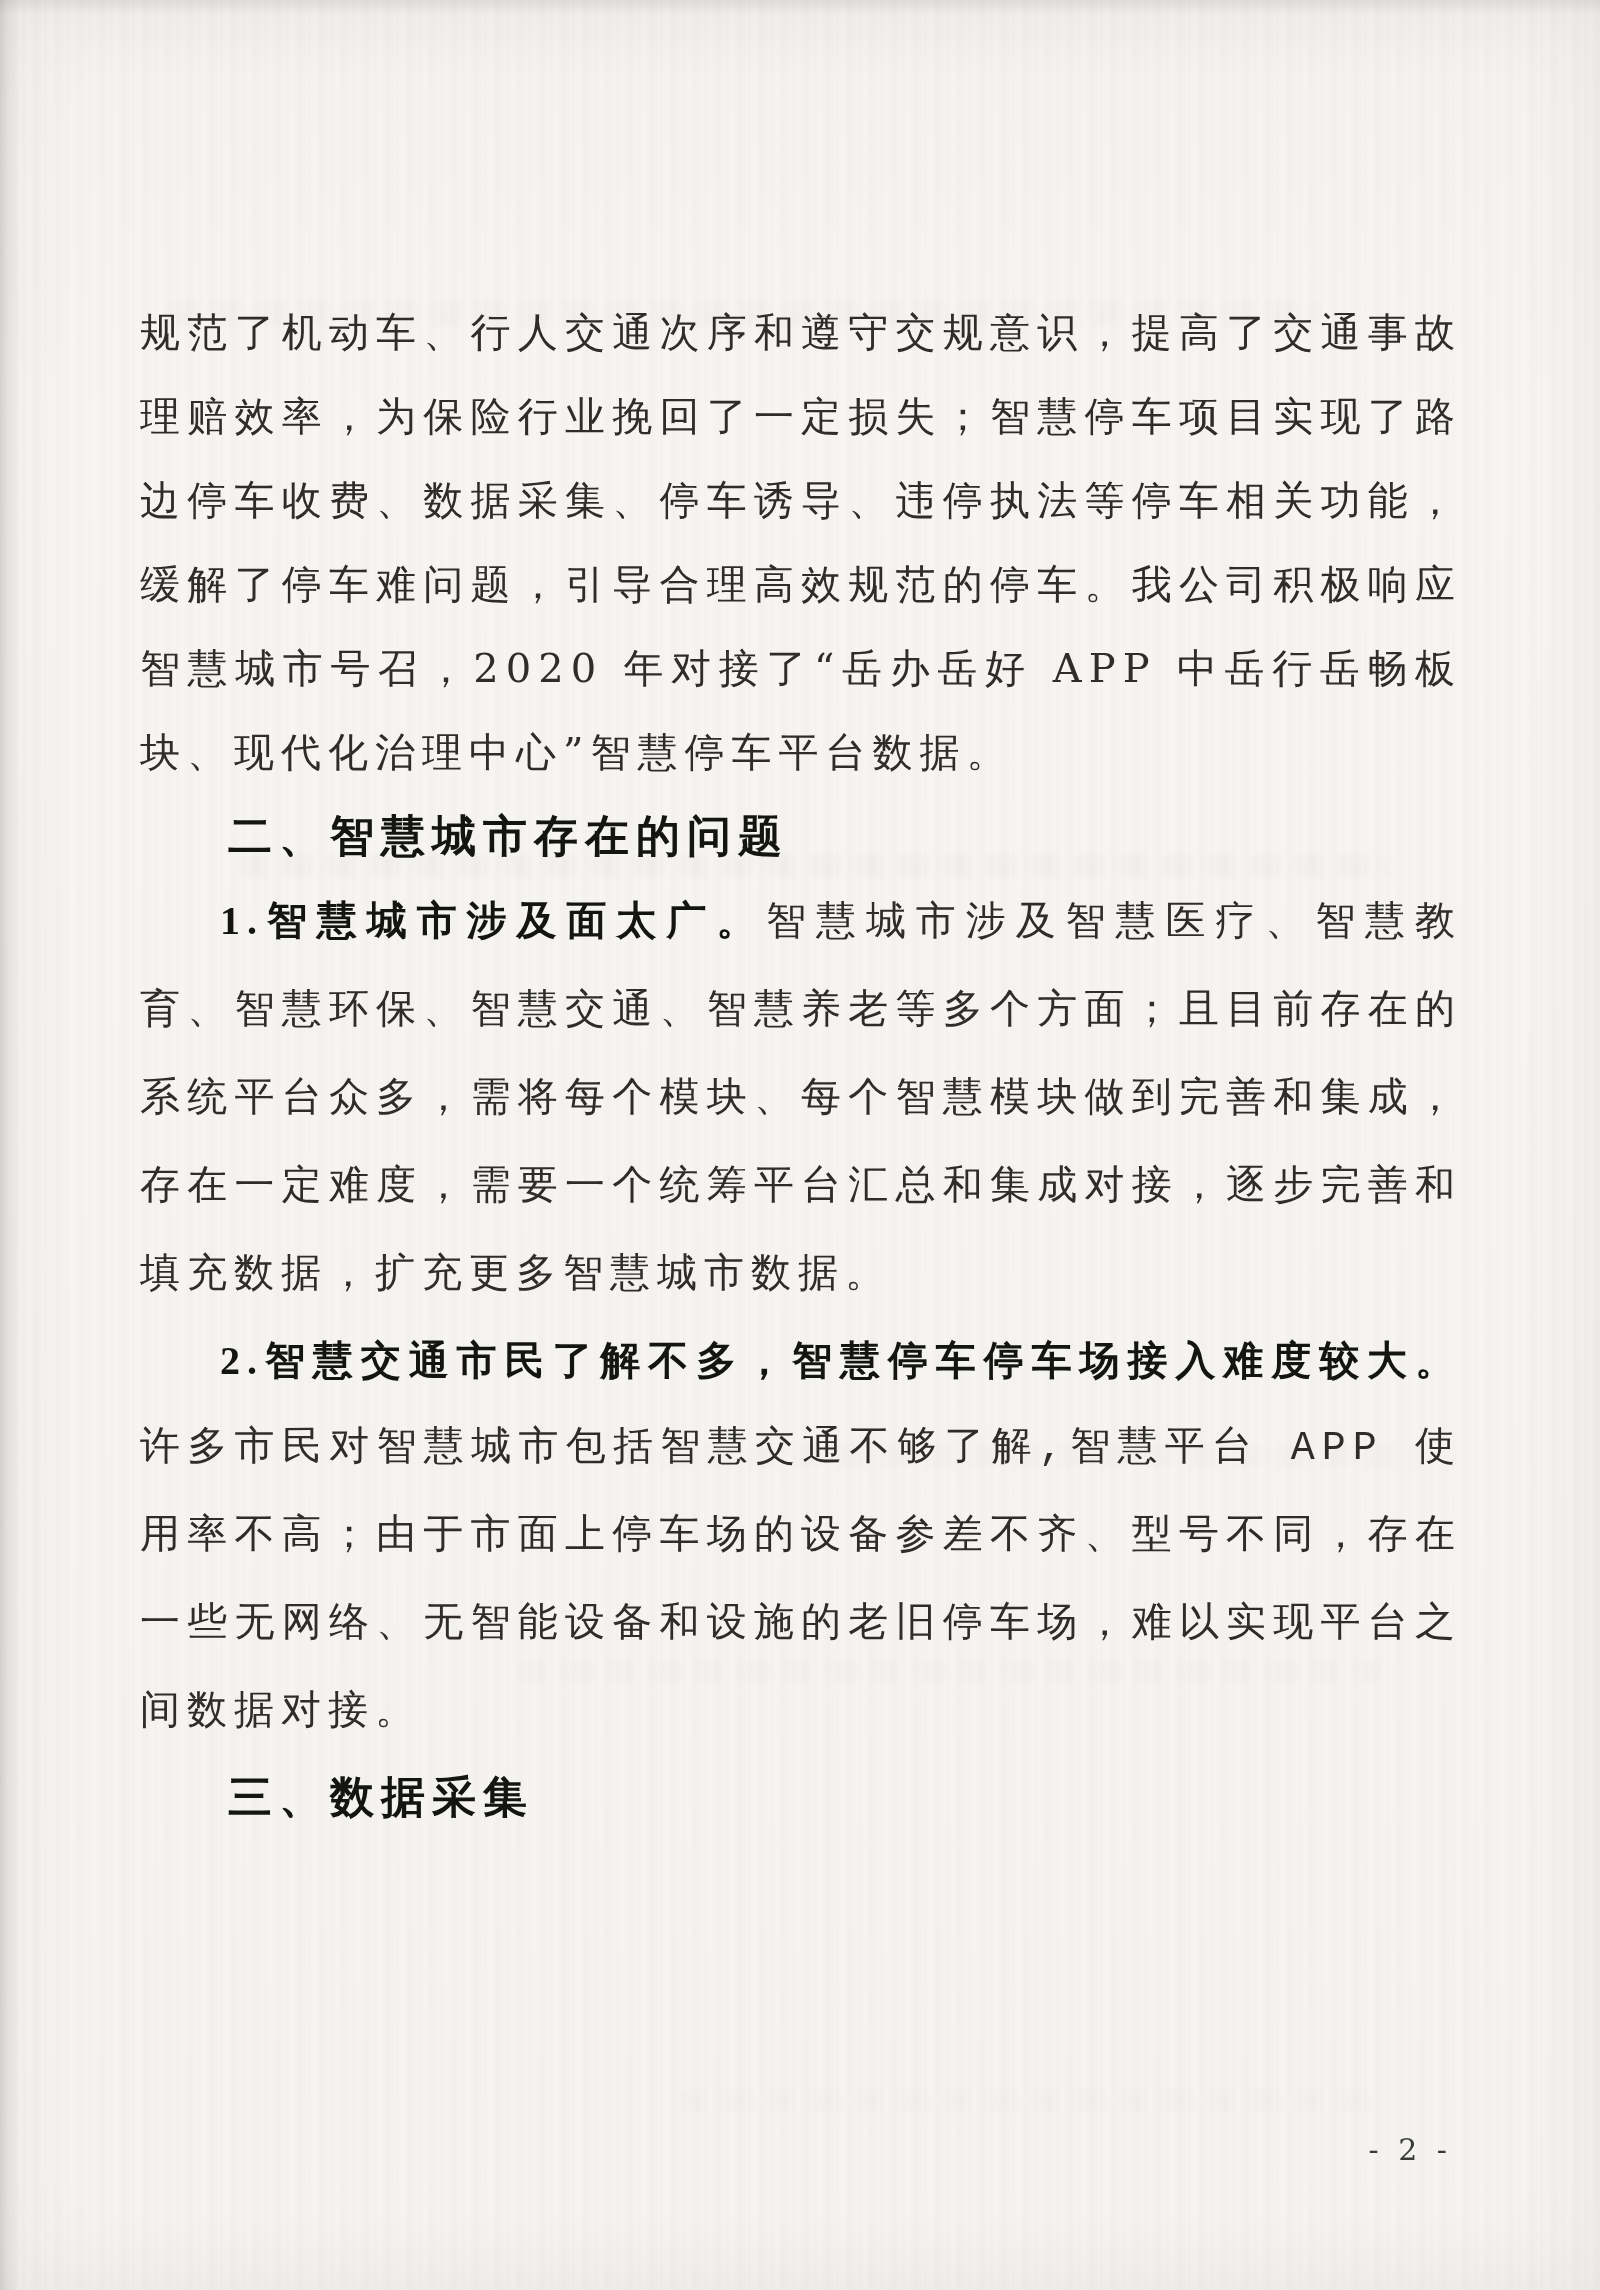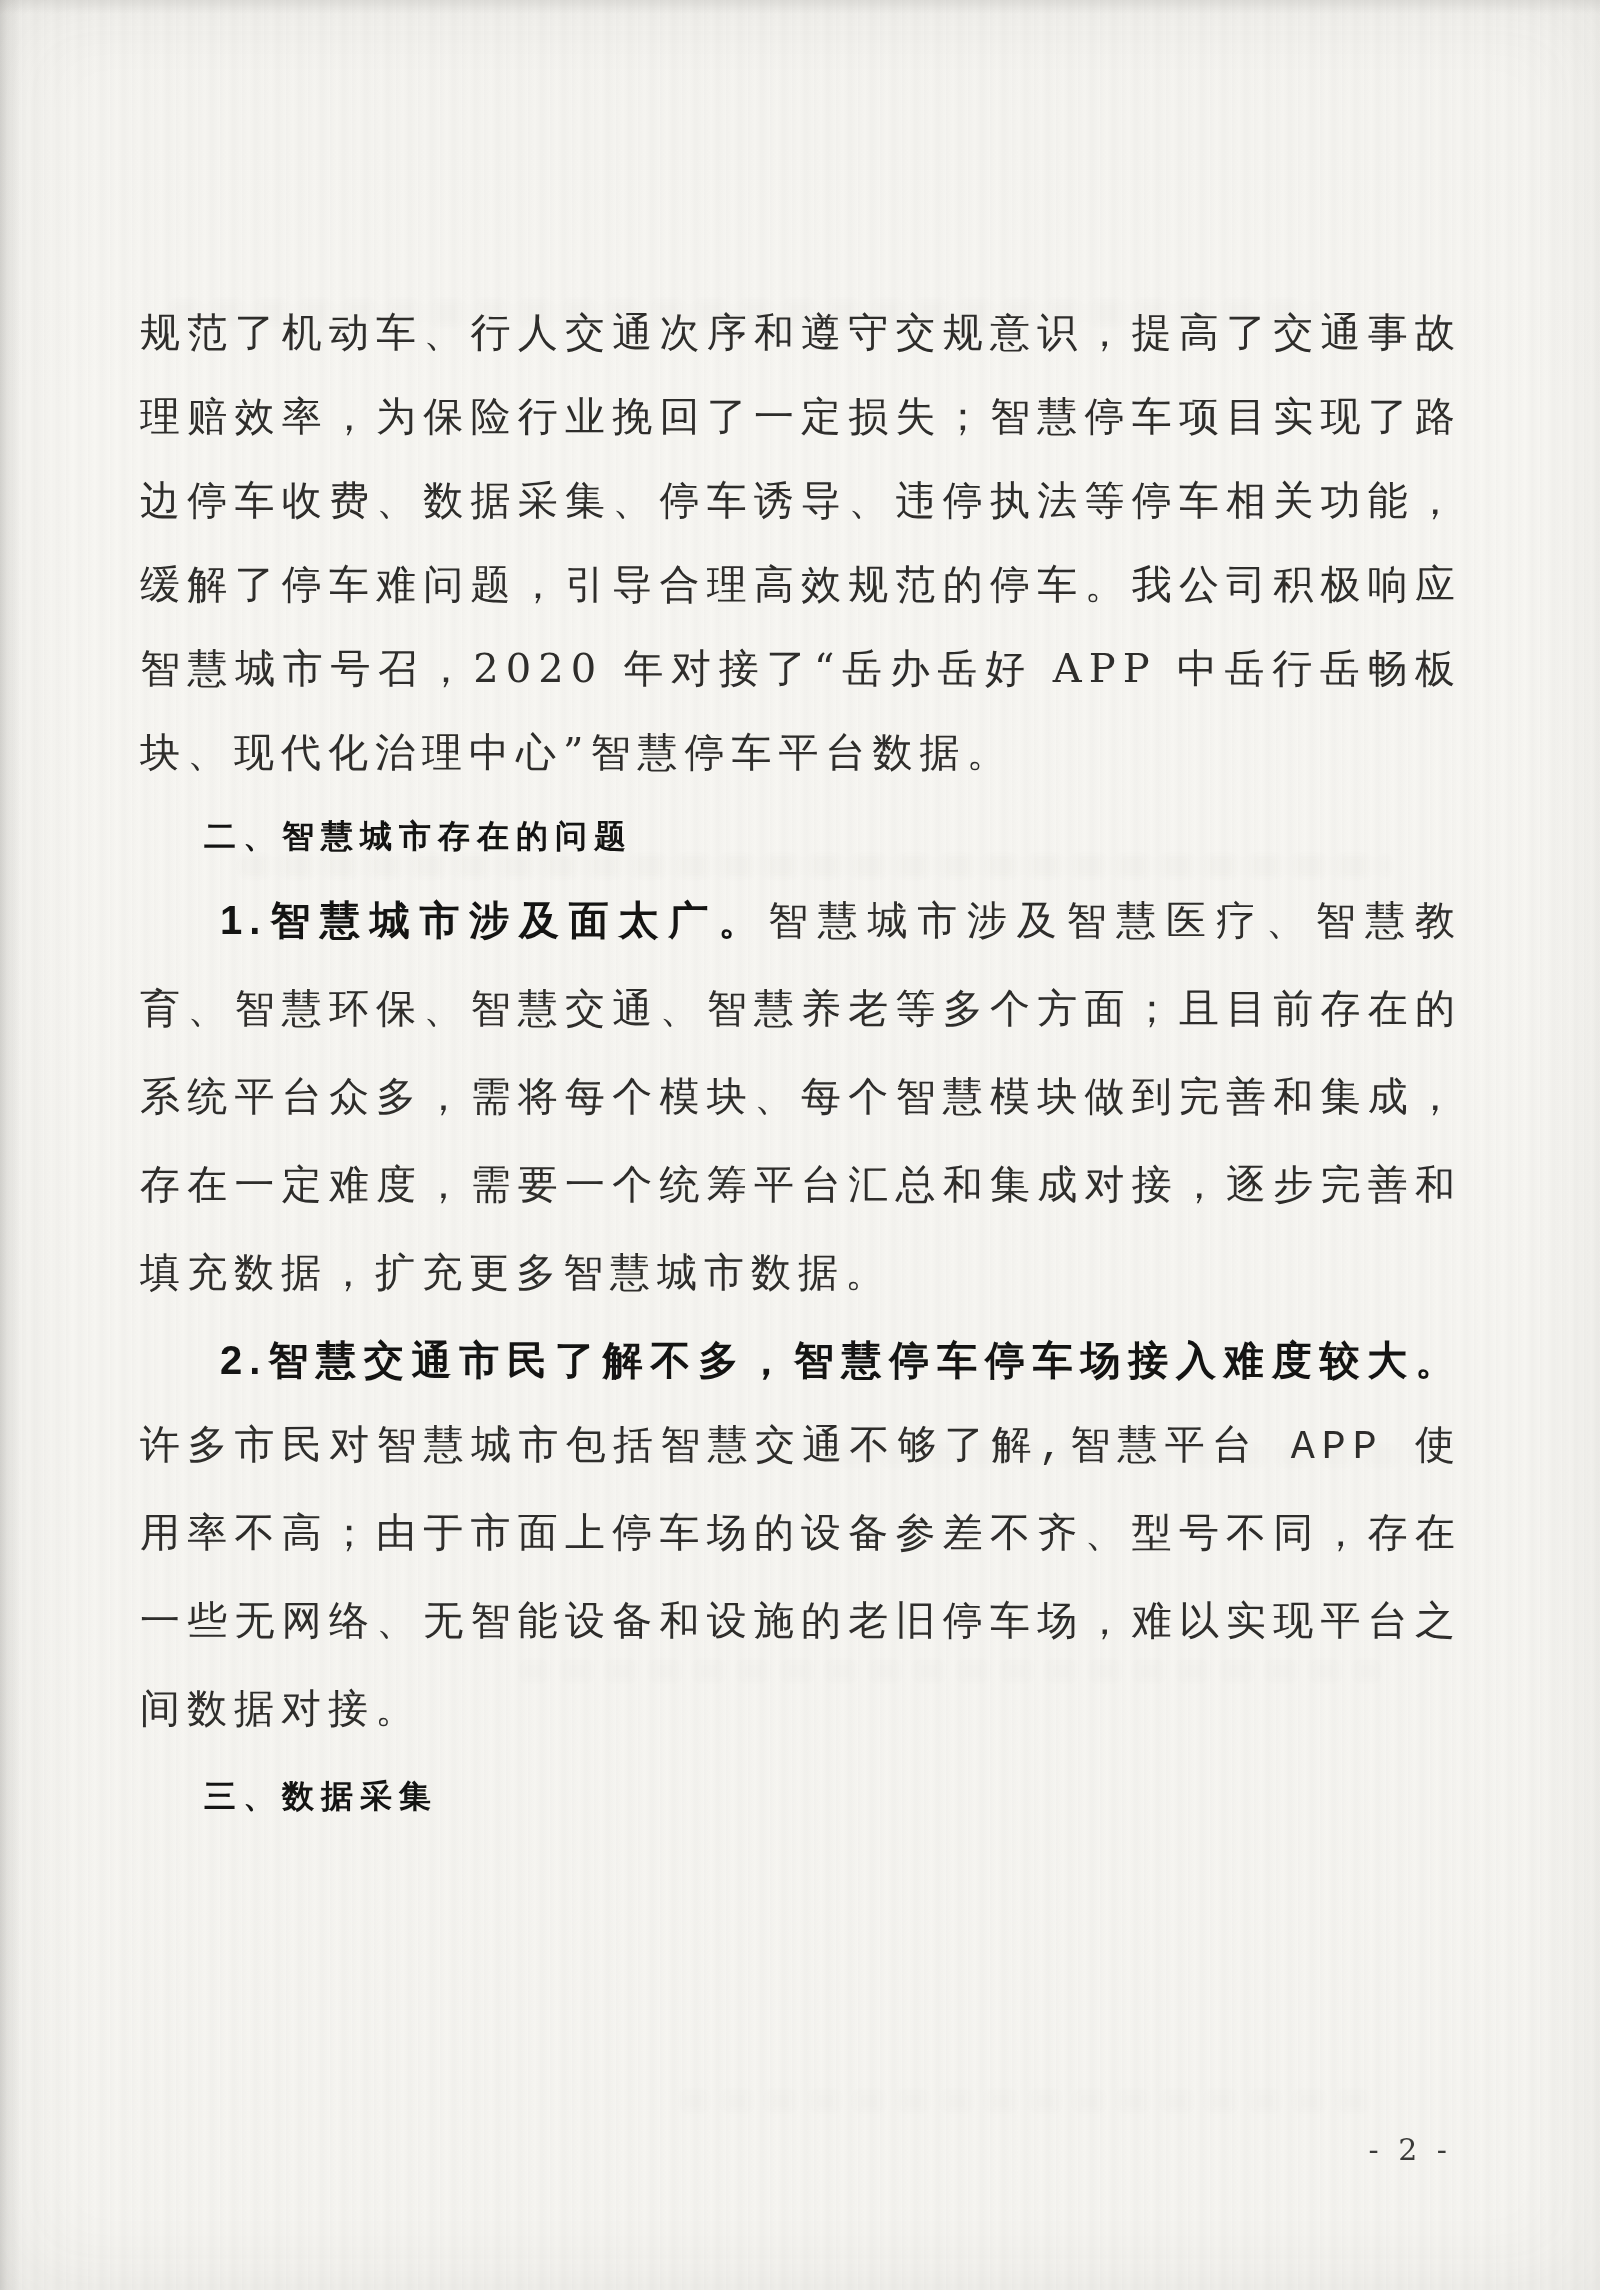--- a/index.html
+++ b/index.html
@@ -63,25 +63,25 @@
   }
   .para {
     margin: 0;
     padding: 0;
   }
   .indent { text-indent: 2em; }
   .heading {
     font-family: "DejaVu Sans", sans-serif;
     font-weight: 700;
     color: #141413;
-    font-size: 32px;
+    font-size: 44px;
     letter-spacing: 7px;
   }
   .lead {
-    font-family: Liberation Sans, sans-serif;
+    font-family: Liberation Serif, serif;
     font-weight: 700;
     color: #141413;
   }
   .body-run {
     font-family: Liberation Mono, monospace;
     font-weight: 400;
   }
   .pagenum {
     position: absolute;
     right: 148px;

